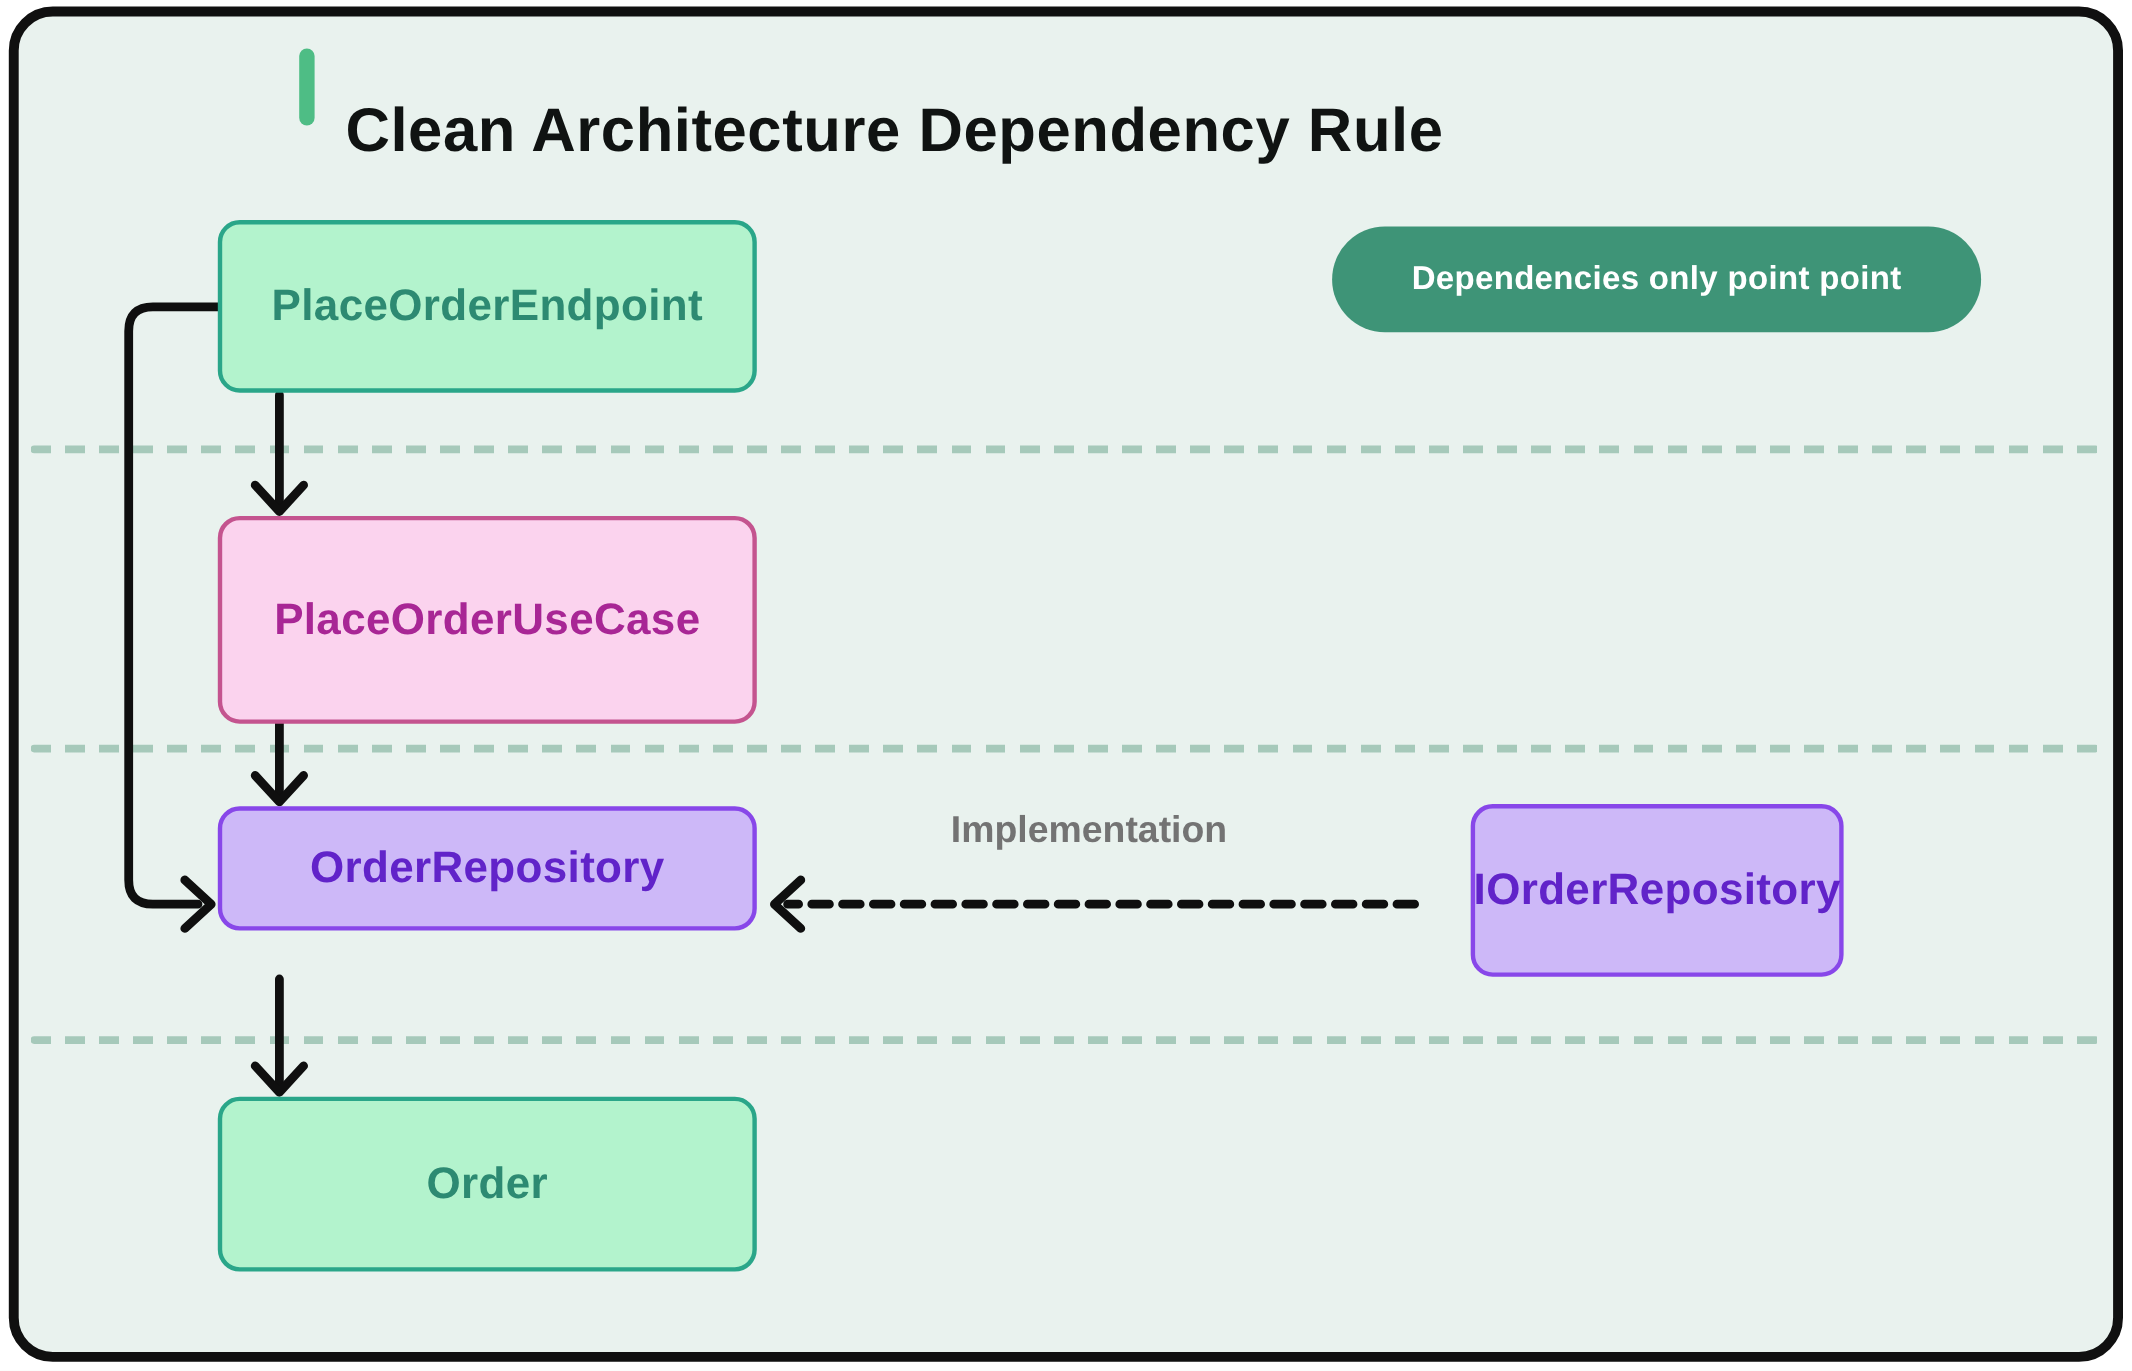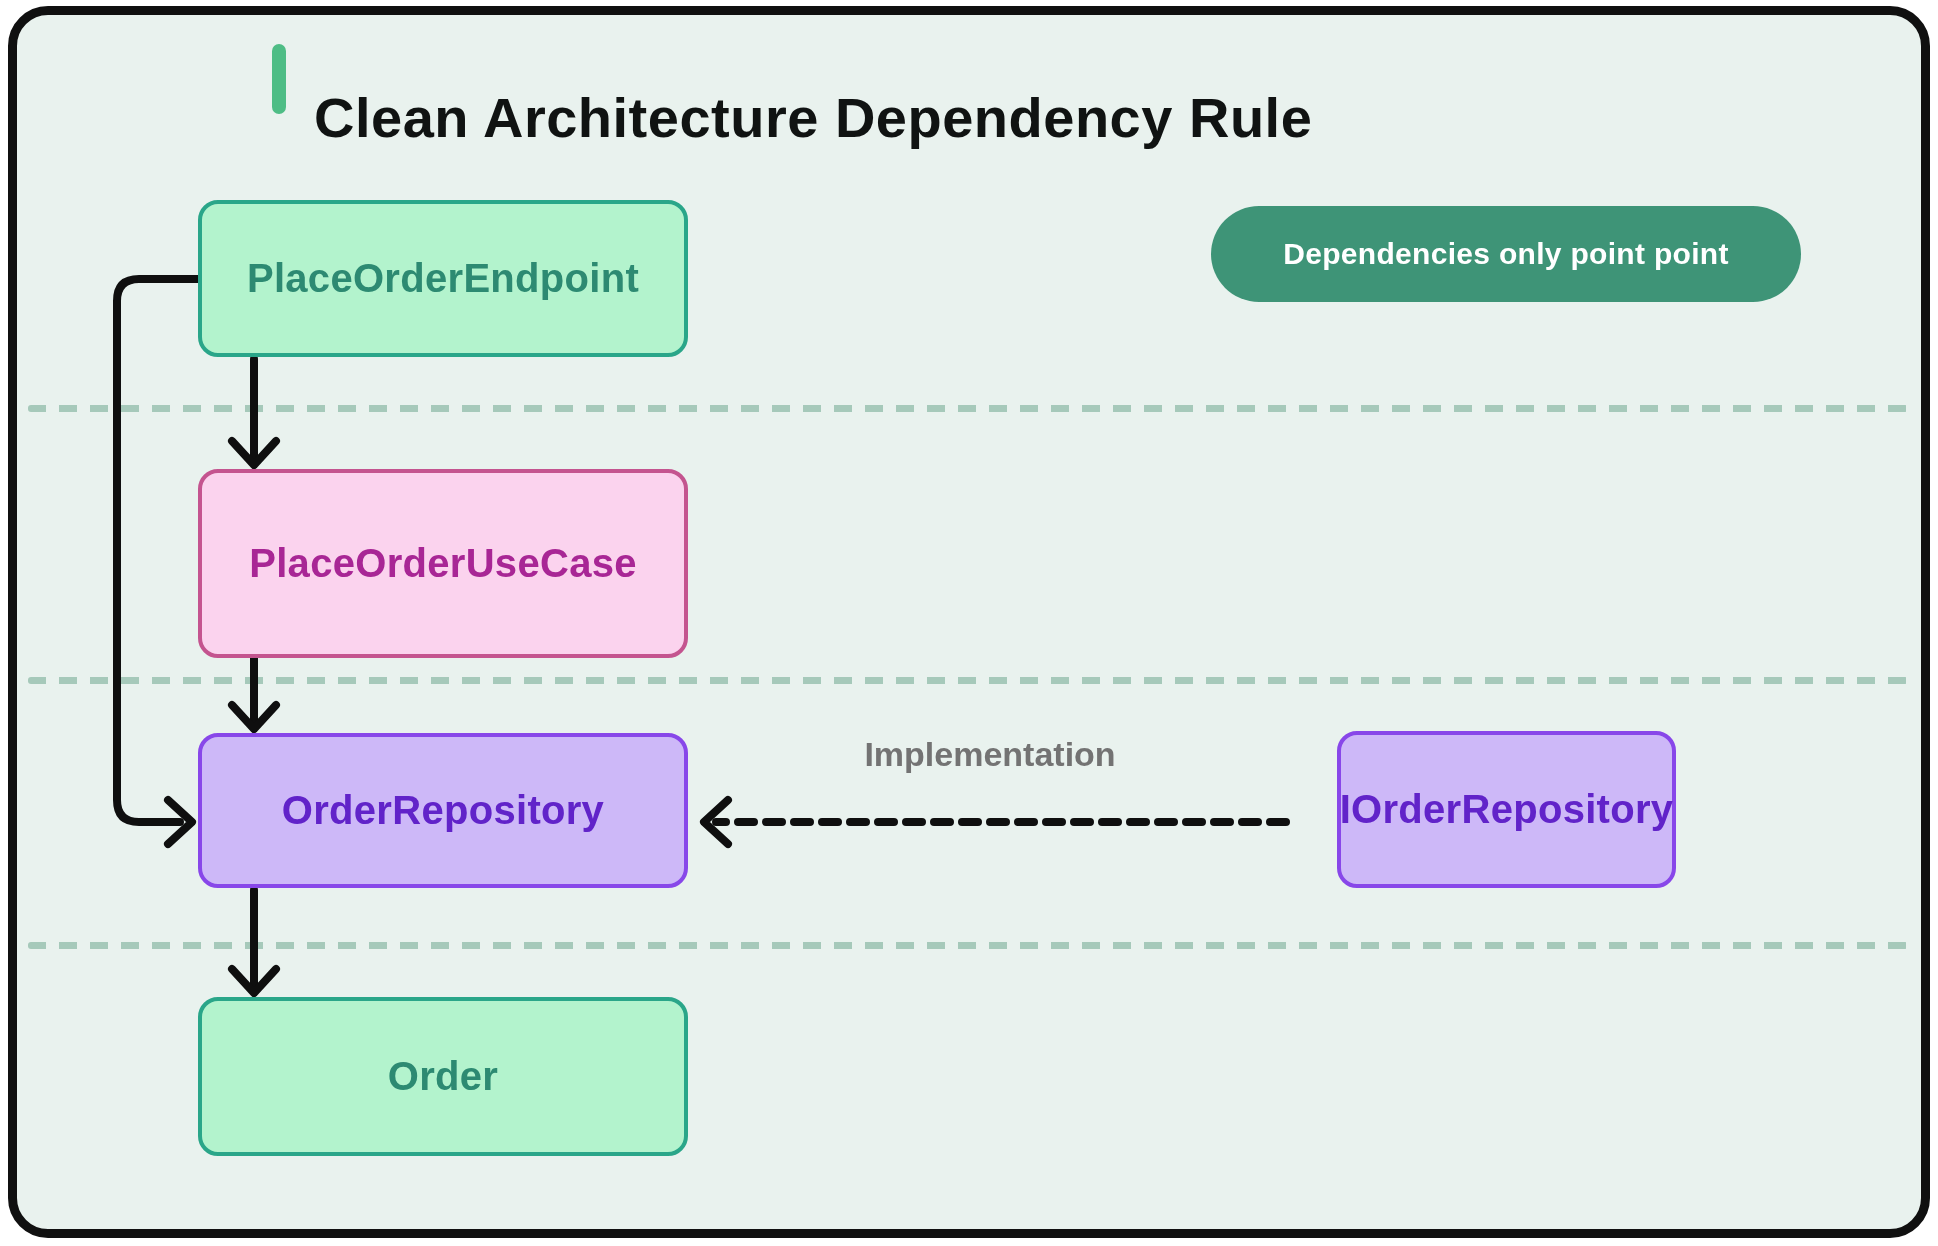--- a/index.html
+++ b/index.html
@@ -80,21 +80,21 @@
     justify-content: center;
     font-size: 40px;
     font-weight: bold;
     letter-spacing: 0.3px;
   }
   .node-green  { background: #b3f3cd; border-color: #2aa689; color: #2d8a72; }
   .node-pink   { background: #fbd3ee; border-color: #c4548f; color: #a82695; }
   .node-purple { background: #cdb8f8; border-color: #8847e9; color: #6123c9; }
   .node-endpoint   { left: 198px; top: 200px;  width: 490px; height: 157px; }
   .node-usecase    { left: 198px; top: 469px;  width: 490px; height: 189px; }
-  .node-repository { left: 198px; top: 733px;  width: 490px; height: 155px; }
+  .node-repository { left: 198px; top: 733px;  width: 490px; height: 113px; }
   .node-order      { left: 198px; top: 997px;  width: 490px; height: 159px; }
   .node-interface  { left: 1337px; top: 731px; width: 339px; height: 157px; }
   .edge-label {
     position: absolute;
     left: 840px; top: 735px;
     width: 300px;
     text-align: center;
     font-size: 34px;
     font-weight: bold;
     color: #737373;

